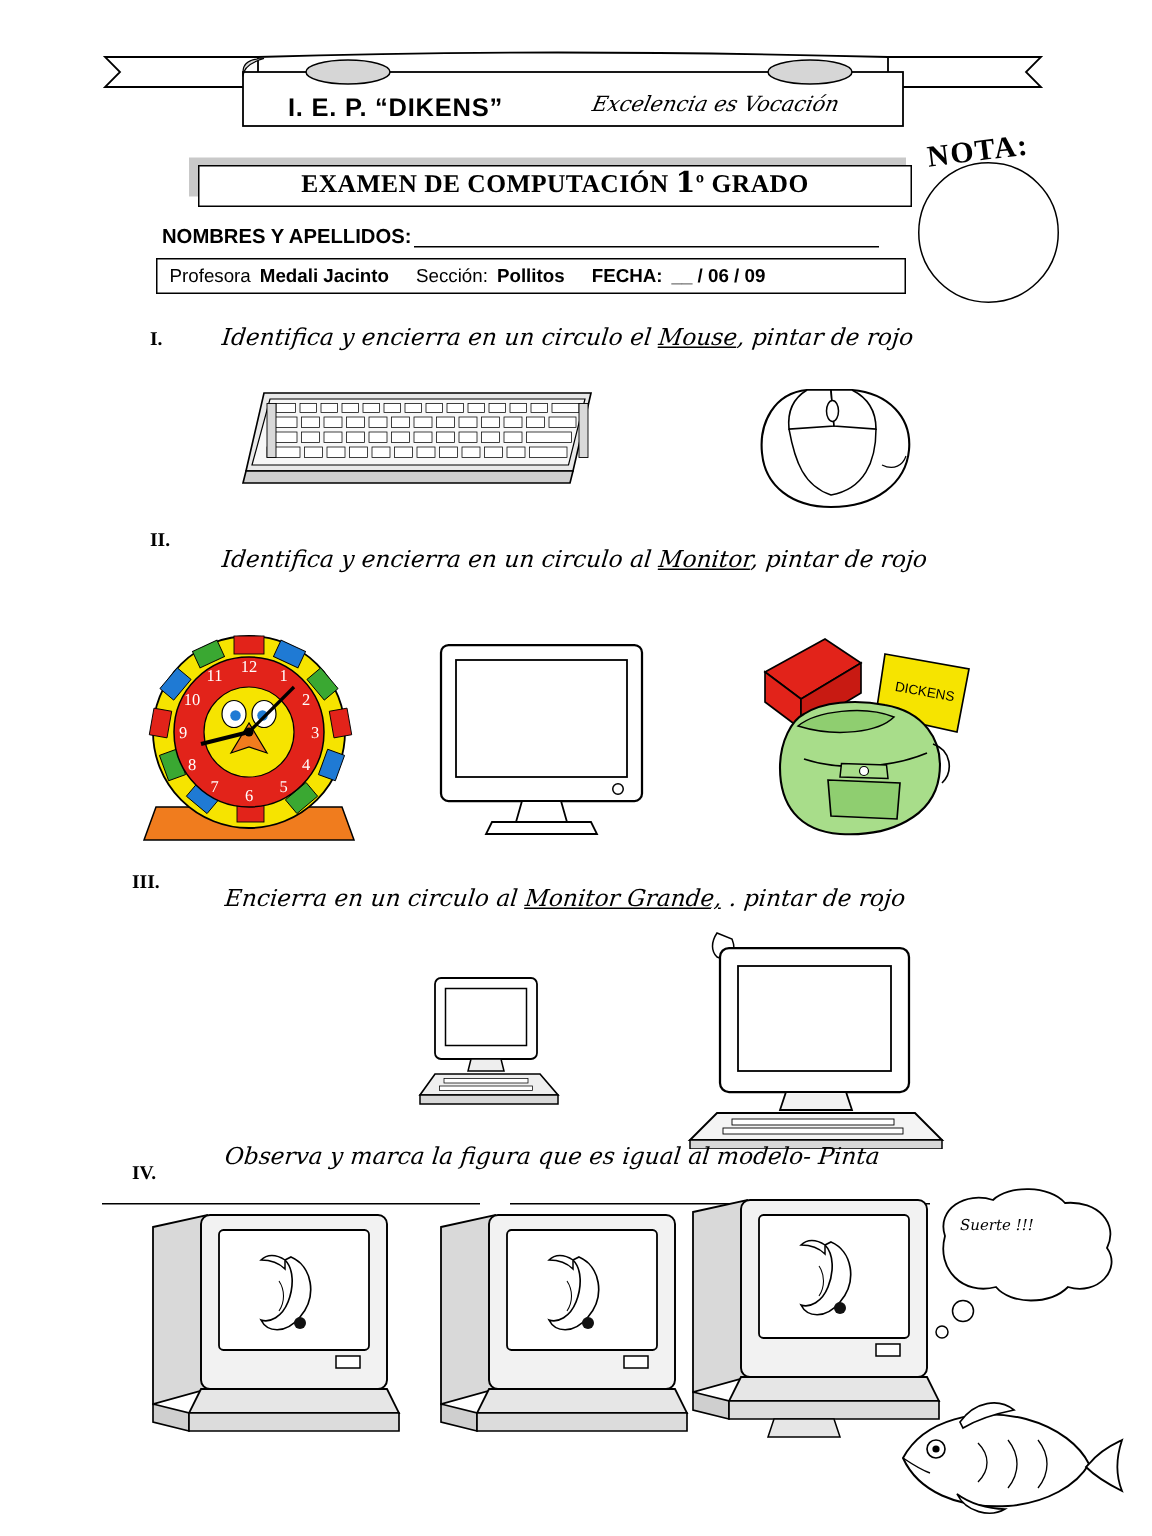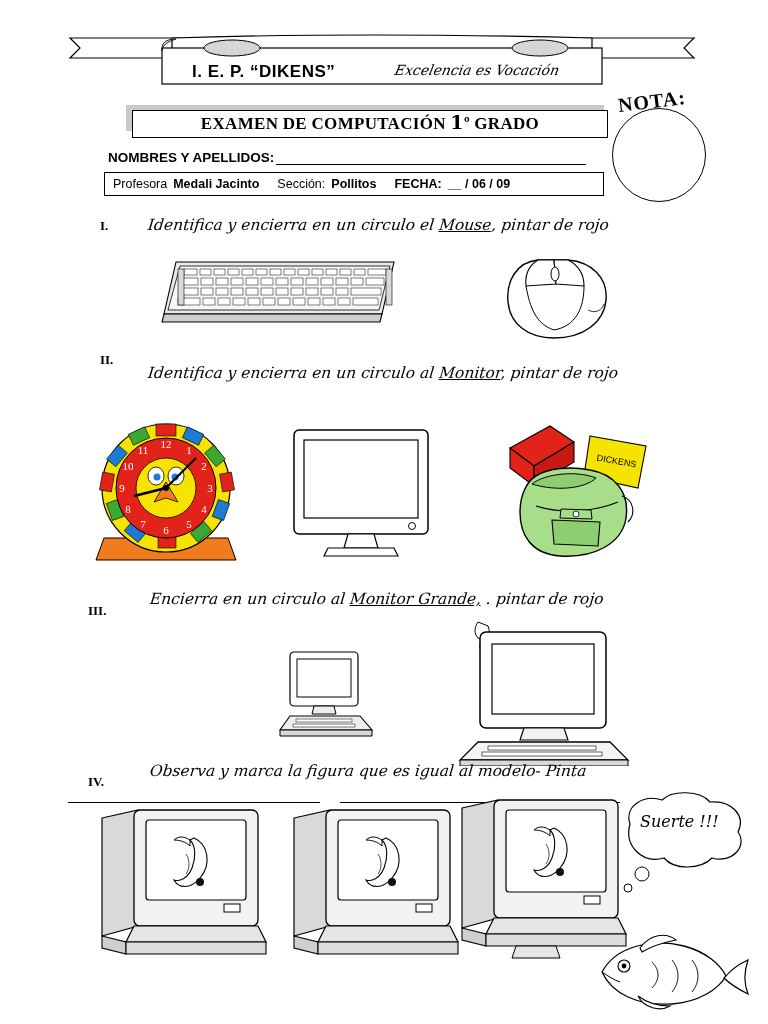--- a/index.html
+++ b/index.html
@@ -171,21 +171,21 @@
   }
 
   
   .fig { position: absolute; }
 
   .thought-text {
     position: absolute;
     left: 640px;
     top: 812px;
     font-family: "DejaVu Serif", serif;
-    font-size: 16px;
+    font-size: 10px;
     font-style: italic;
   }
 </style>
 </head>
 <body>
 
 <div class="page">
 
   <div class="ribbon-wrap">
     <svg class="ribbon-svg" width="640" height="62" viewBox="0 0 640 62">
@@ -384,21 +384,21 @@
       <path d="M38 62 C30 66 22 80 22 98 C22 122 34 140 62 142 C96 144 124 130 128 104 C132 78 116 60 92 56 C72 52 50 54 38 62 Z" fill="#a8dd8a" stroke="#000" stroke-width="1.4"></path>
       <path d="M34 70 C46 60 78 56 98 64 C88 74 60 78 34 70 Z" fill="#8fce70" stroke="#000" stroke-width="1"></path>
       <path d="M38 92 C62 100 96 98 120 88" fill="none" stroke="#000" stroke-width="1.1"></path>
       <path d="M54 106 L102 108 L100 132 L56 130 Z" fill="#8fce70" stroke="#000" stroke-width="1.1"></path>
       <path d="M62 104 L94 105 L93 96 L63 95 Z" fill="#a8dd8a" stroke="#000" stroke-width="1"></path>
       <circle cx="78" cy="100" r="3" fill="#fff" stroke="#000" stroke-width="0.8"></circle>
       <path d="M124 82 C136 86 138 100 130 108" fill="none" stroke="#000" stroke-width="1.1"></path>
     </svg>
   </div>
 
-  <div class="q-num" style="left:88px; top:603px;">III.</div>
+  <div class="q-num" style="left:88px; top:580px;">III.</div>
   <div class="q-text" style="left:150px; top:590px;">
     <span>Encierra en un circulo al </span><span class="u">Monitor Grande,</span><span> . pintar de rojo</span>
   </div>
 
   <div class="fig" style="left:276px; top:648px;">
     <svg width="110" height="92" viewBox="0 0 110 92">
       <rect x="14" y="4" width="68" height="54" rx="4" fill="#fff" stroke="#000" stroke-width="1.2"></rect>
       <rect x="21" y="11" width="54" height="38" fill="#fff" stroke="#000" stroke-width="1"></rect>
       <path d="M38 58 L58 58 L60 66 L36 66 Z" fill="#eee" stroke="#000" stroke-width="1"></path>
       <polygon points="14,68 84,68 96,82 4,82" fill="#efefef" stroke="#000" stroke-width="1.1"></polygon>

